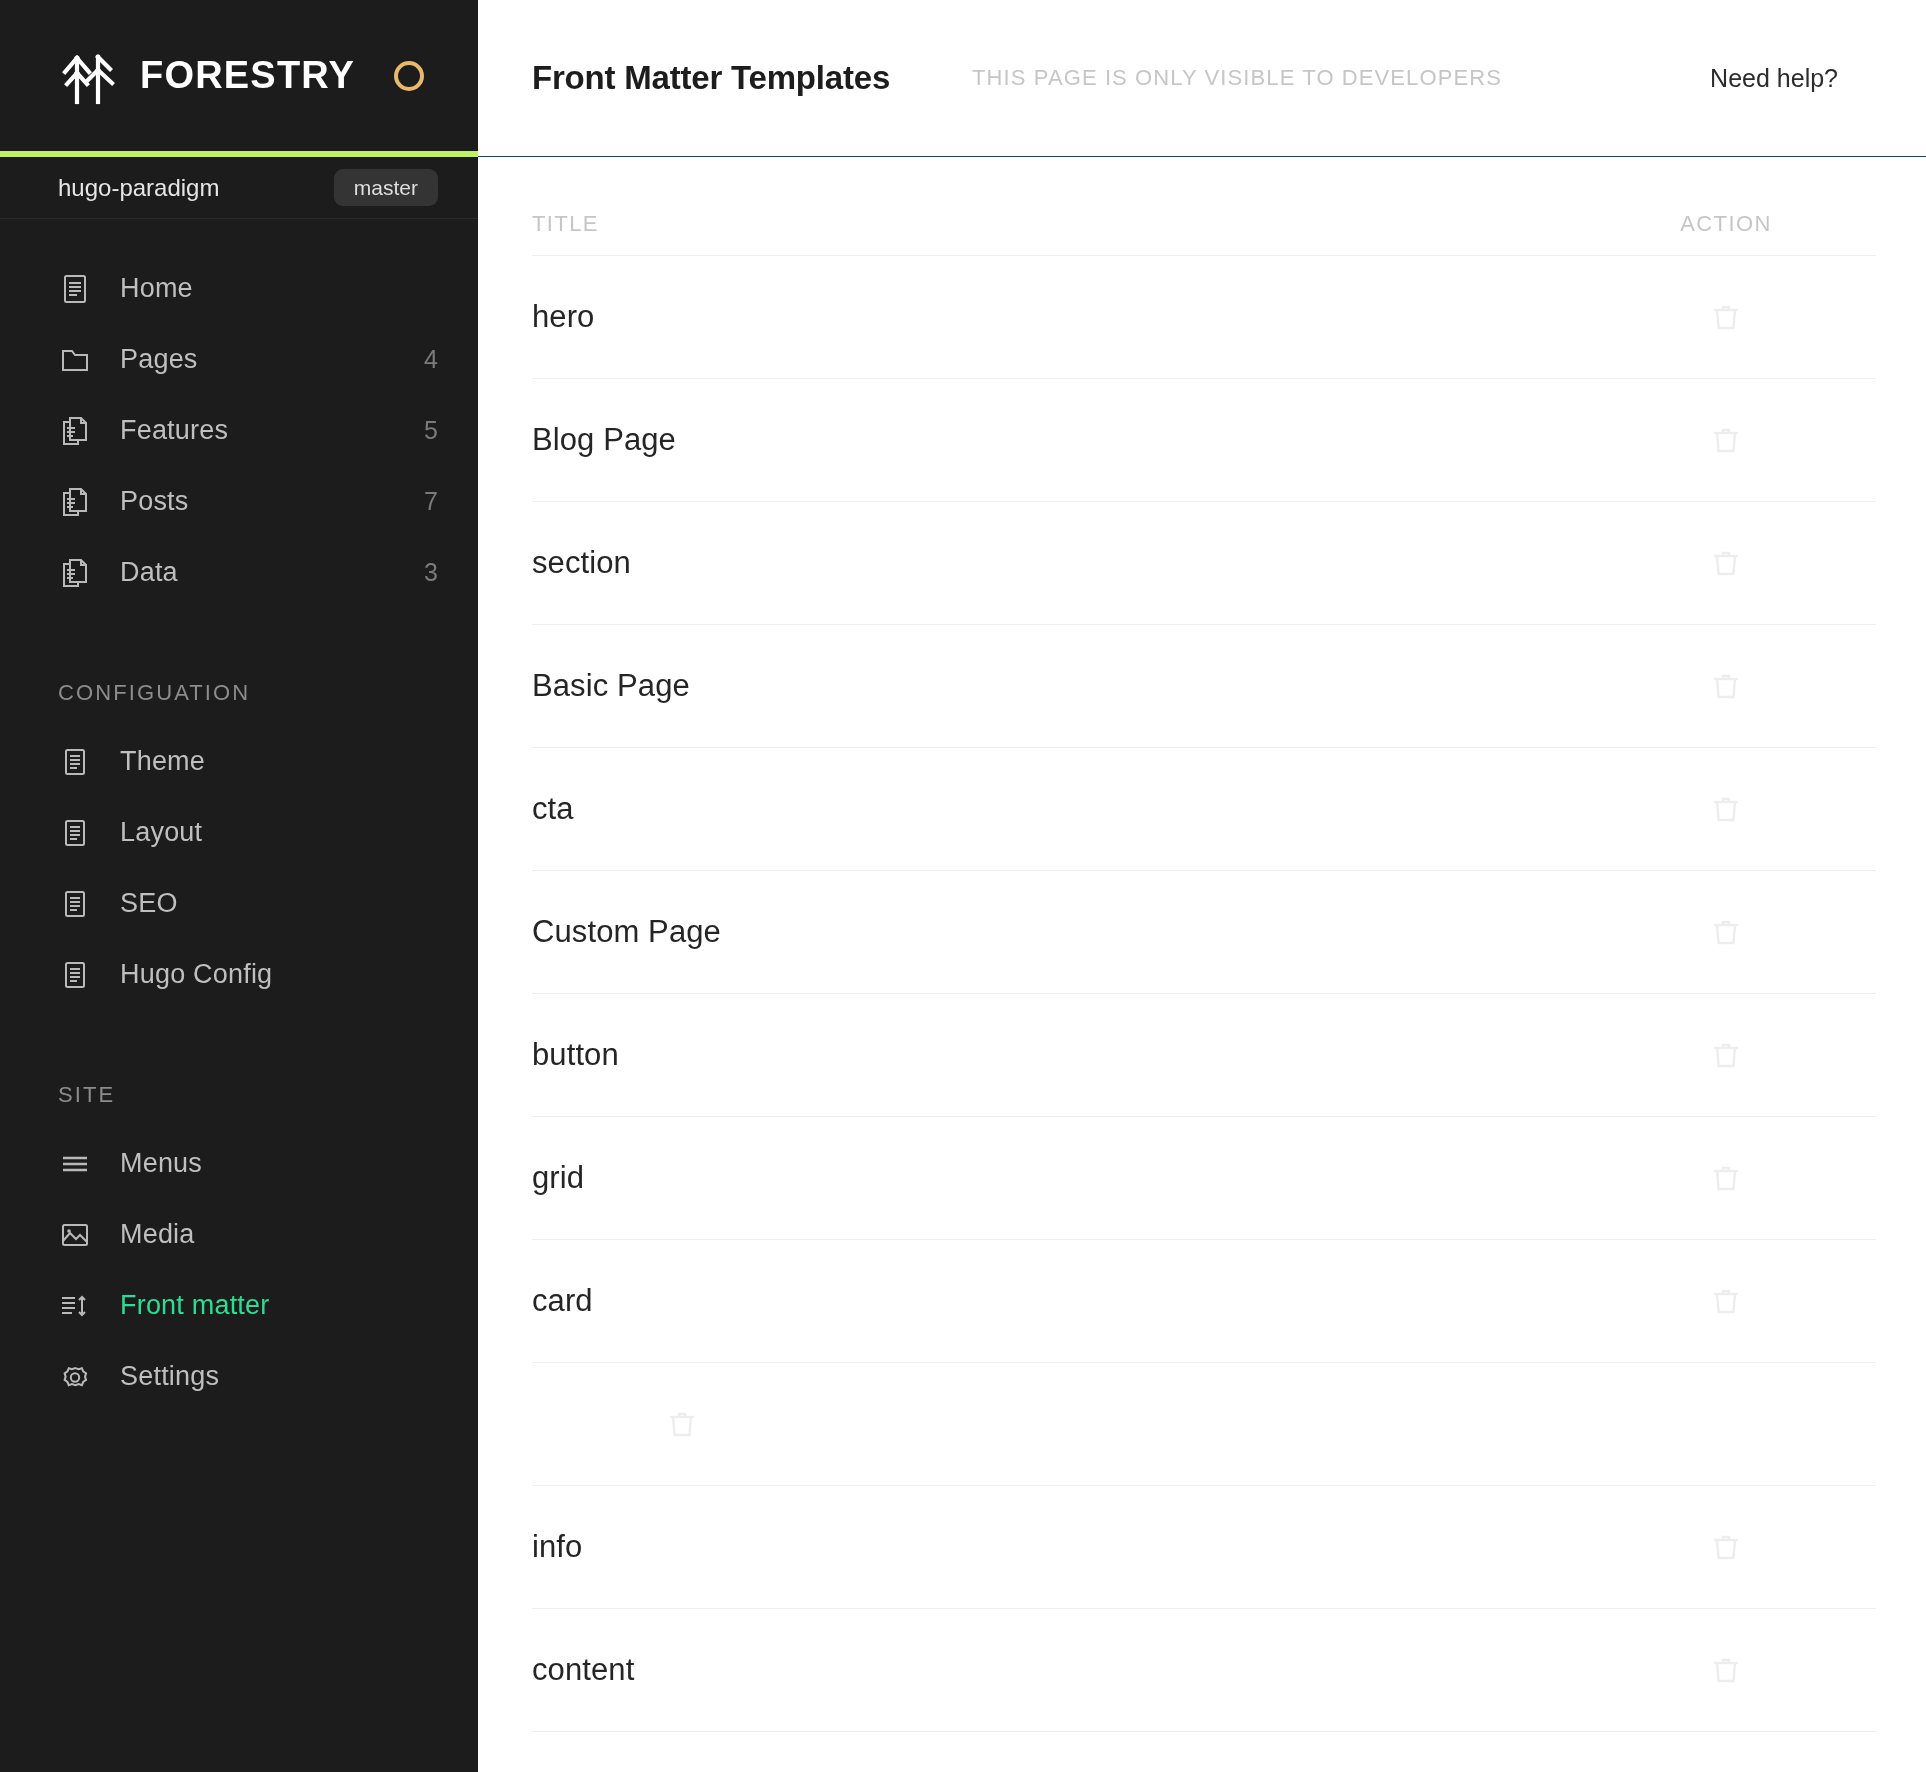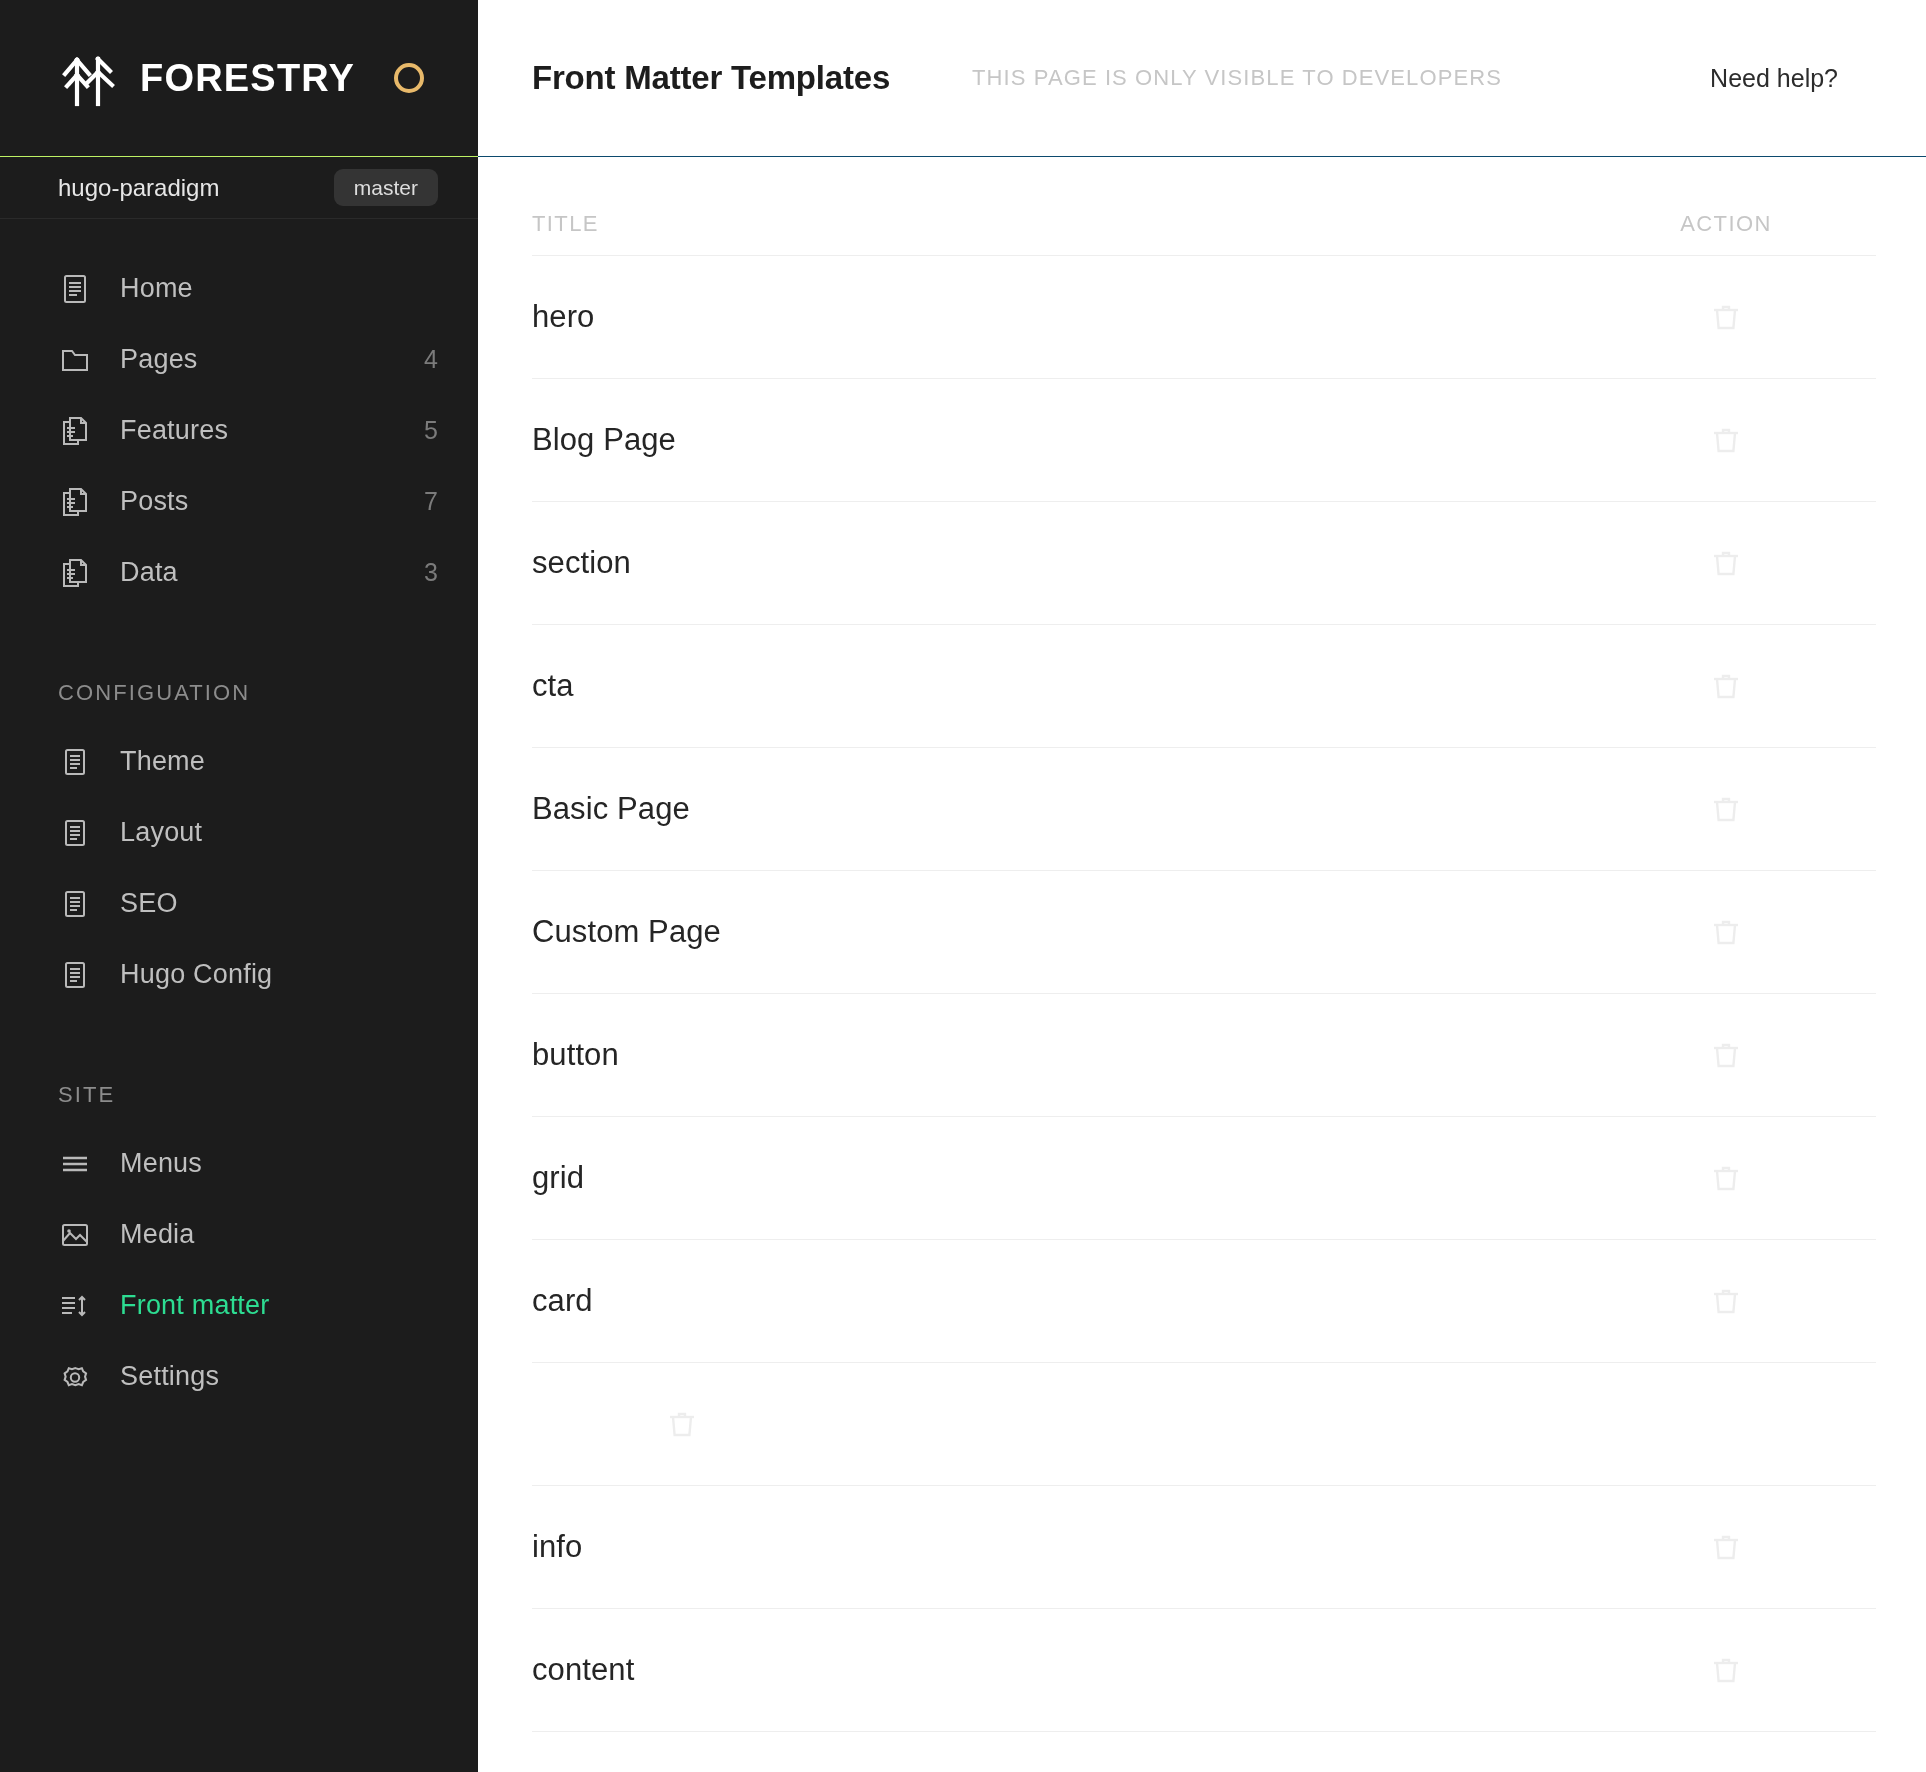--- a/index.html
+++ b/index.html
@@ -20,21 +20,21 @@
     background: #1c1c1c;
     color: #c9c9c9;
     display: flex;
     flex-direction: column;
   }
   .brand {
     height: 157px;
     display: flex;
     align-items: center;
     padding: 0 52px 0 58px;
-    border-bottom: 1px solid #bef264;
+    border-bottom: 6px solid #bef264;
   }
   .brand-logo { display: flex; align-items: center; gap: 20px; flex: 1; }
   .logo-mark { width: 62px; height: 62px; flex: 0 0 62px; }
   .brand-word {
     color: #ffffff;
     font-size: 38px;
     font-weight: bold;
     letter-spacing: 1.2px;
   }
   .brand-status { width: 34px; height: 34px; flex: 0 0 34px; }
@@ -411,34 +411,34 @@
             <svg viewBox="0 0 34 34" fill="none" stroke="#ededed" stroke-width="2.4">
                 <path d="M5 10h24"></path>
                 <path d="M14 10V7h6v3"></path>
                 <path d="M8 10l1.6 18h14.8L26 10"></path>
               </svg>
           </span>
         </span>
       </div>
 
       <div class="row">
+        <span class="row-title">Basic Page</span>
+        <span class="row-action">
+          <span class="trash">
+            <svg viewBox="0 0 34 34" fill="none" stroke="#ededed" stroke-width="2.4">
+                <path d="M5 10h24"></path>
+                <path d="M14 10V7h6v3"></path>
+                <path d="M8 10l1.6 18h14.8L26 10"></path>
+              </svg>
+          </span>
+        </span>
+      </div>
+
+      <div class="row">
         <span class="row-title">cta</span>
-        <span class="row-action">
-          <span class="trash">
-            <svg viewBox="0 0 34 34" fill="none" stroke="#ededed" stroke-width="2.4">
-                <path d="M5 10h24"></path>
-                <path d="M14 10V7h6v3"></path>
-                <path d="M8 10l1.6 18h14.8L26 10"></path>
-              </svg>
-          </span>
-        </span>
-      </div>
-
-      <div class="row">
-        <span class="row-title">Basic Page</span>
         <span class="row-action">
           <span class="trash">
             <svg viewBox="0 0 34 34" fill="none" stroke="#ededed" stroke-width="2.4">
                 <path d="M5 10h24"></path>
                 <path d="M14 10V7h6v3"></path>
                 <path d="M8 10l1.6 18h14.8L26 10"></path>
               </svg>
           </span>
         </span>
       </div>

